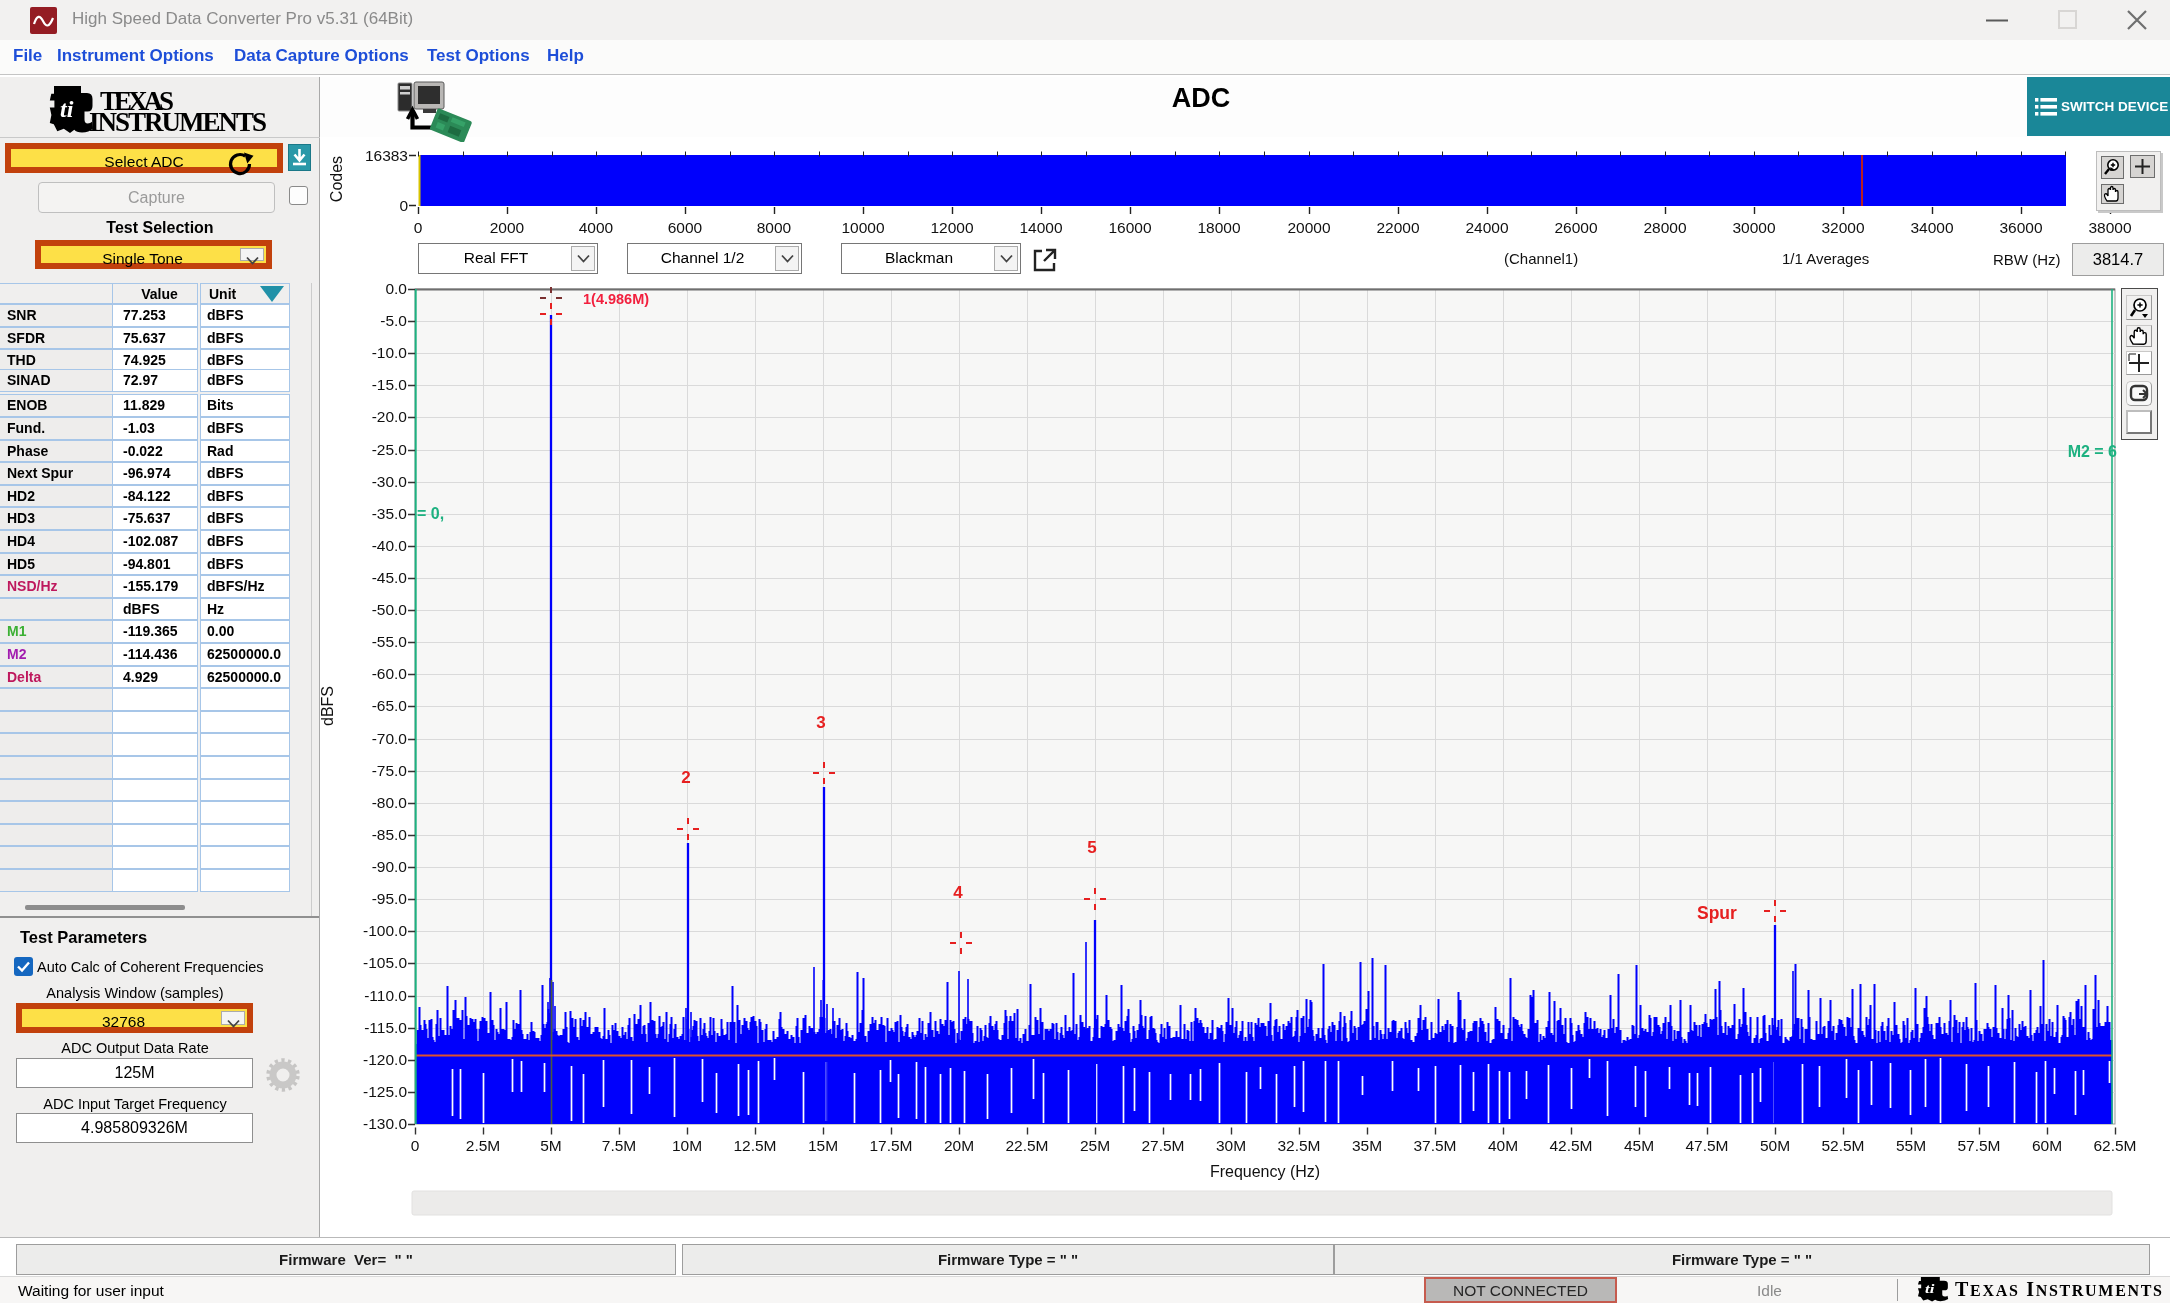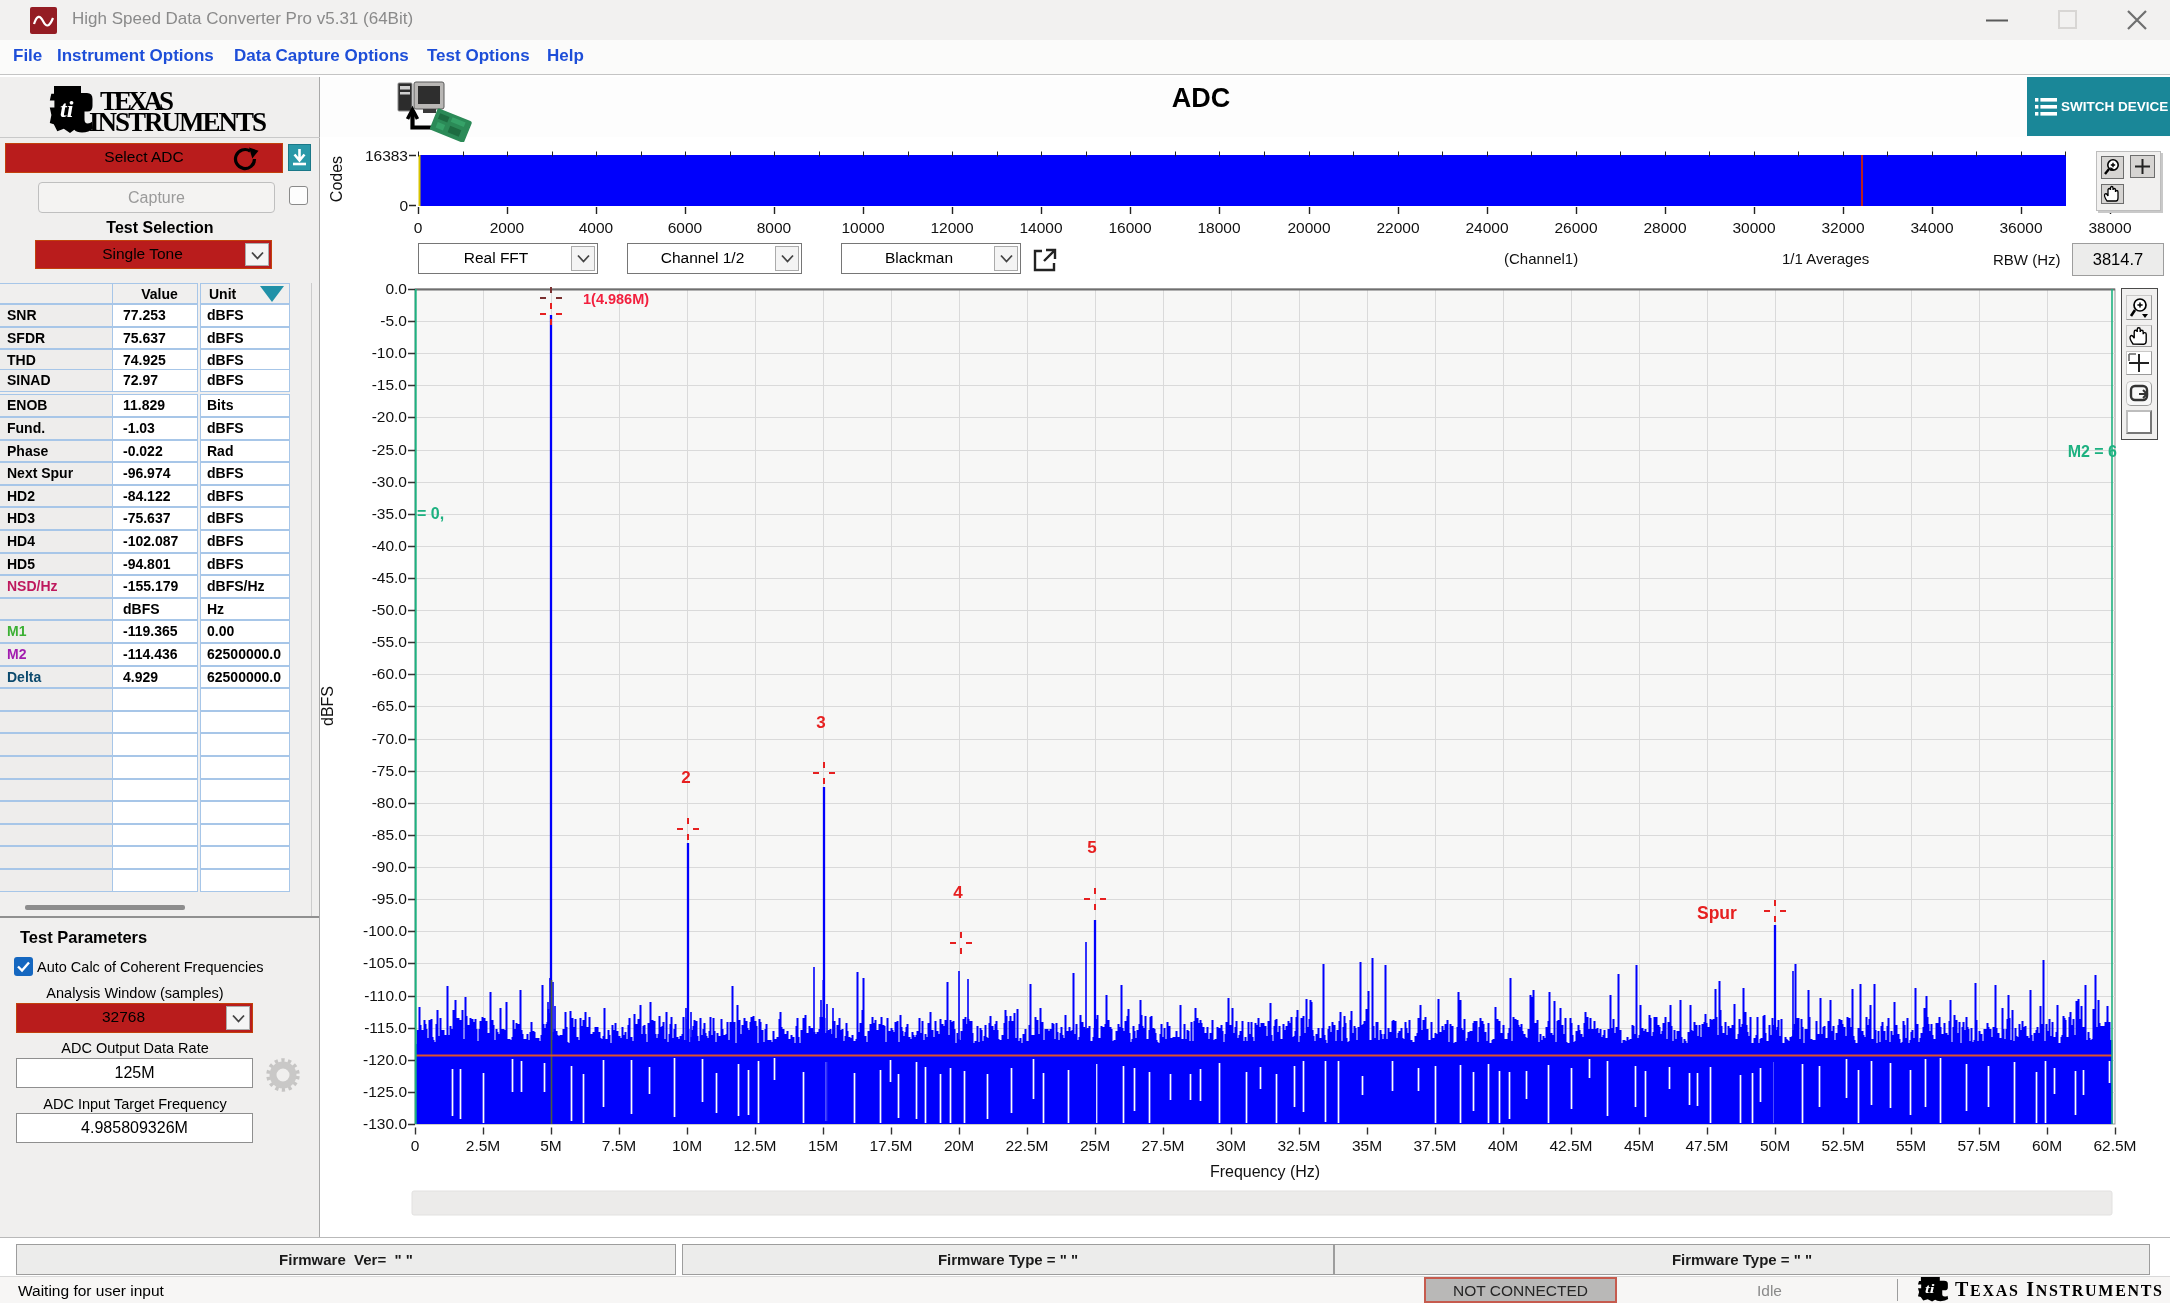--- a/index.html
+++ b/index.html
@@ -12,21 +12,21 @@
 #menubar{left:0;top:40px;width:2170px;height:35px;background:#fbfbfa;border-bottom:1px solid #c4c4c4}
 .menu{top:46px;font-size:17px;font-weight:700;color:#1d4ed8}
 
 #hdr{left:320px;top:77px;width:1850px;height:60px;background:#fdfdfd}
 #adc{left:1151px;top:83px;width:100px;text-align:center;font-size:27px;font-weight:700;color:#000}
 #switchdev{left:2027px;top:77px;width:143px;height:59px;background:#1a8798;color:#fff}
 #switchdev span{position:absolute;left:34px;top:22px;font-size:13.5px;font-weight:700;white-space:nowrap}
 
 #lpanel{left:0;top:77px;width:320px;height:1160px;background:#f0efee;border-right:1px solid #a9a9a9}
 #lpanel .hline{position:absolute;left:0;width:320px;height:1px;background:#c9c9c9}
-.combo{position:absolute;background:#b91c1c;border:1px solid #c2410c}
+.combo{position:absolute;background:#fde047;border:6px solid #c2410c}
 .combotext{position:absolute;width:100%;text-align:center;font-size:15.5px;color:#000}
 .chev{position:absolute;right:2px;top:2px;bottom:2px;width:24px;background:#f4f4f4;border:1px solid #ababab}
 .chev svg{position:absolute;left:5px;top:7px}
 #selectadc{left:5px;top:66px;width:278px;height:30px}
 #dlbtn{left:288px;top:67px;width:23px;height:27px;background:#2a98a8;border:1px solid #1a7888}
 #capture{left:38px;top:105px;width:237px;height:31px;background:#f4f3f2;border:1px solid #bfbfbf;
   border-radius:4px;text-align:center;font-size:16px;color:#9a9a9a;line-height:29px}
 #capchk{left:289px;top:109px;width:19px;height:19px;background:#fdfdfd;border:1px solid #8a8a8a;border-radius:3px}
 #testsel{left:0;top:142px;width:320px;text-align:center;font-size:16px;font-weight:700;color:#000}
 #singletone{left:35px;top:163px;width:237px;height:29px}
@@ -225,21 +225,21 @@
     <div class="tc tl" style="color:#3cb034">M1</div>
     <div class="tc tv">-119.365</div>
     <div class="tc tu">0.00</div>
   </div>
 <div class="trow" style="top:643.0px;height:22.6px">
     <div class="tc tl" style="color:#a21caf">M2</div>
     <div class="tc tv">-114.436</div>
     <div class="tc tu">62500000.0</div>
   </div>
 <div class="trow" style="top:665.6px;height:22.6px">
-    <div class="tc tl" style="color:#0c4a6e">Delta</div>
+    <div class="tc tl" style="color:#be185d">Delta</div>
     <div class="tc tv">4.929</div>
     <div class="tc tu">62500000.0</div>
   </div>
 <div class="trow" style="top:688.2px;height:22.6px">
     <div class="tc tl" style="color:#000"></div>
     <div class="tc tv"></div>
     <div class="tc tu"></div>
   </div>
 <div class="trow" style="top:710.8px;height:22.6px">
     <div class="tc tl" style="color:#000"></div>

